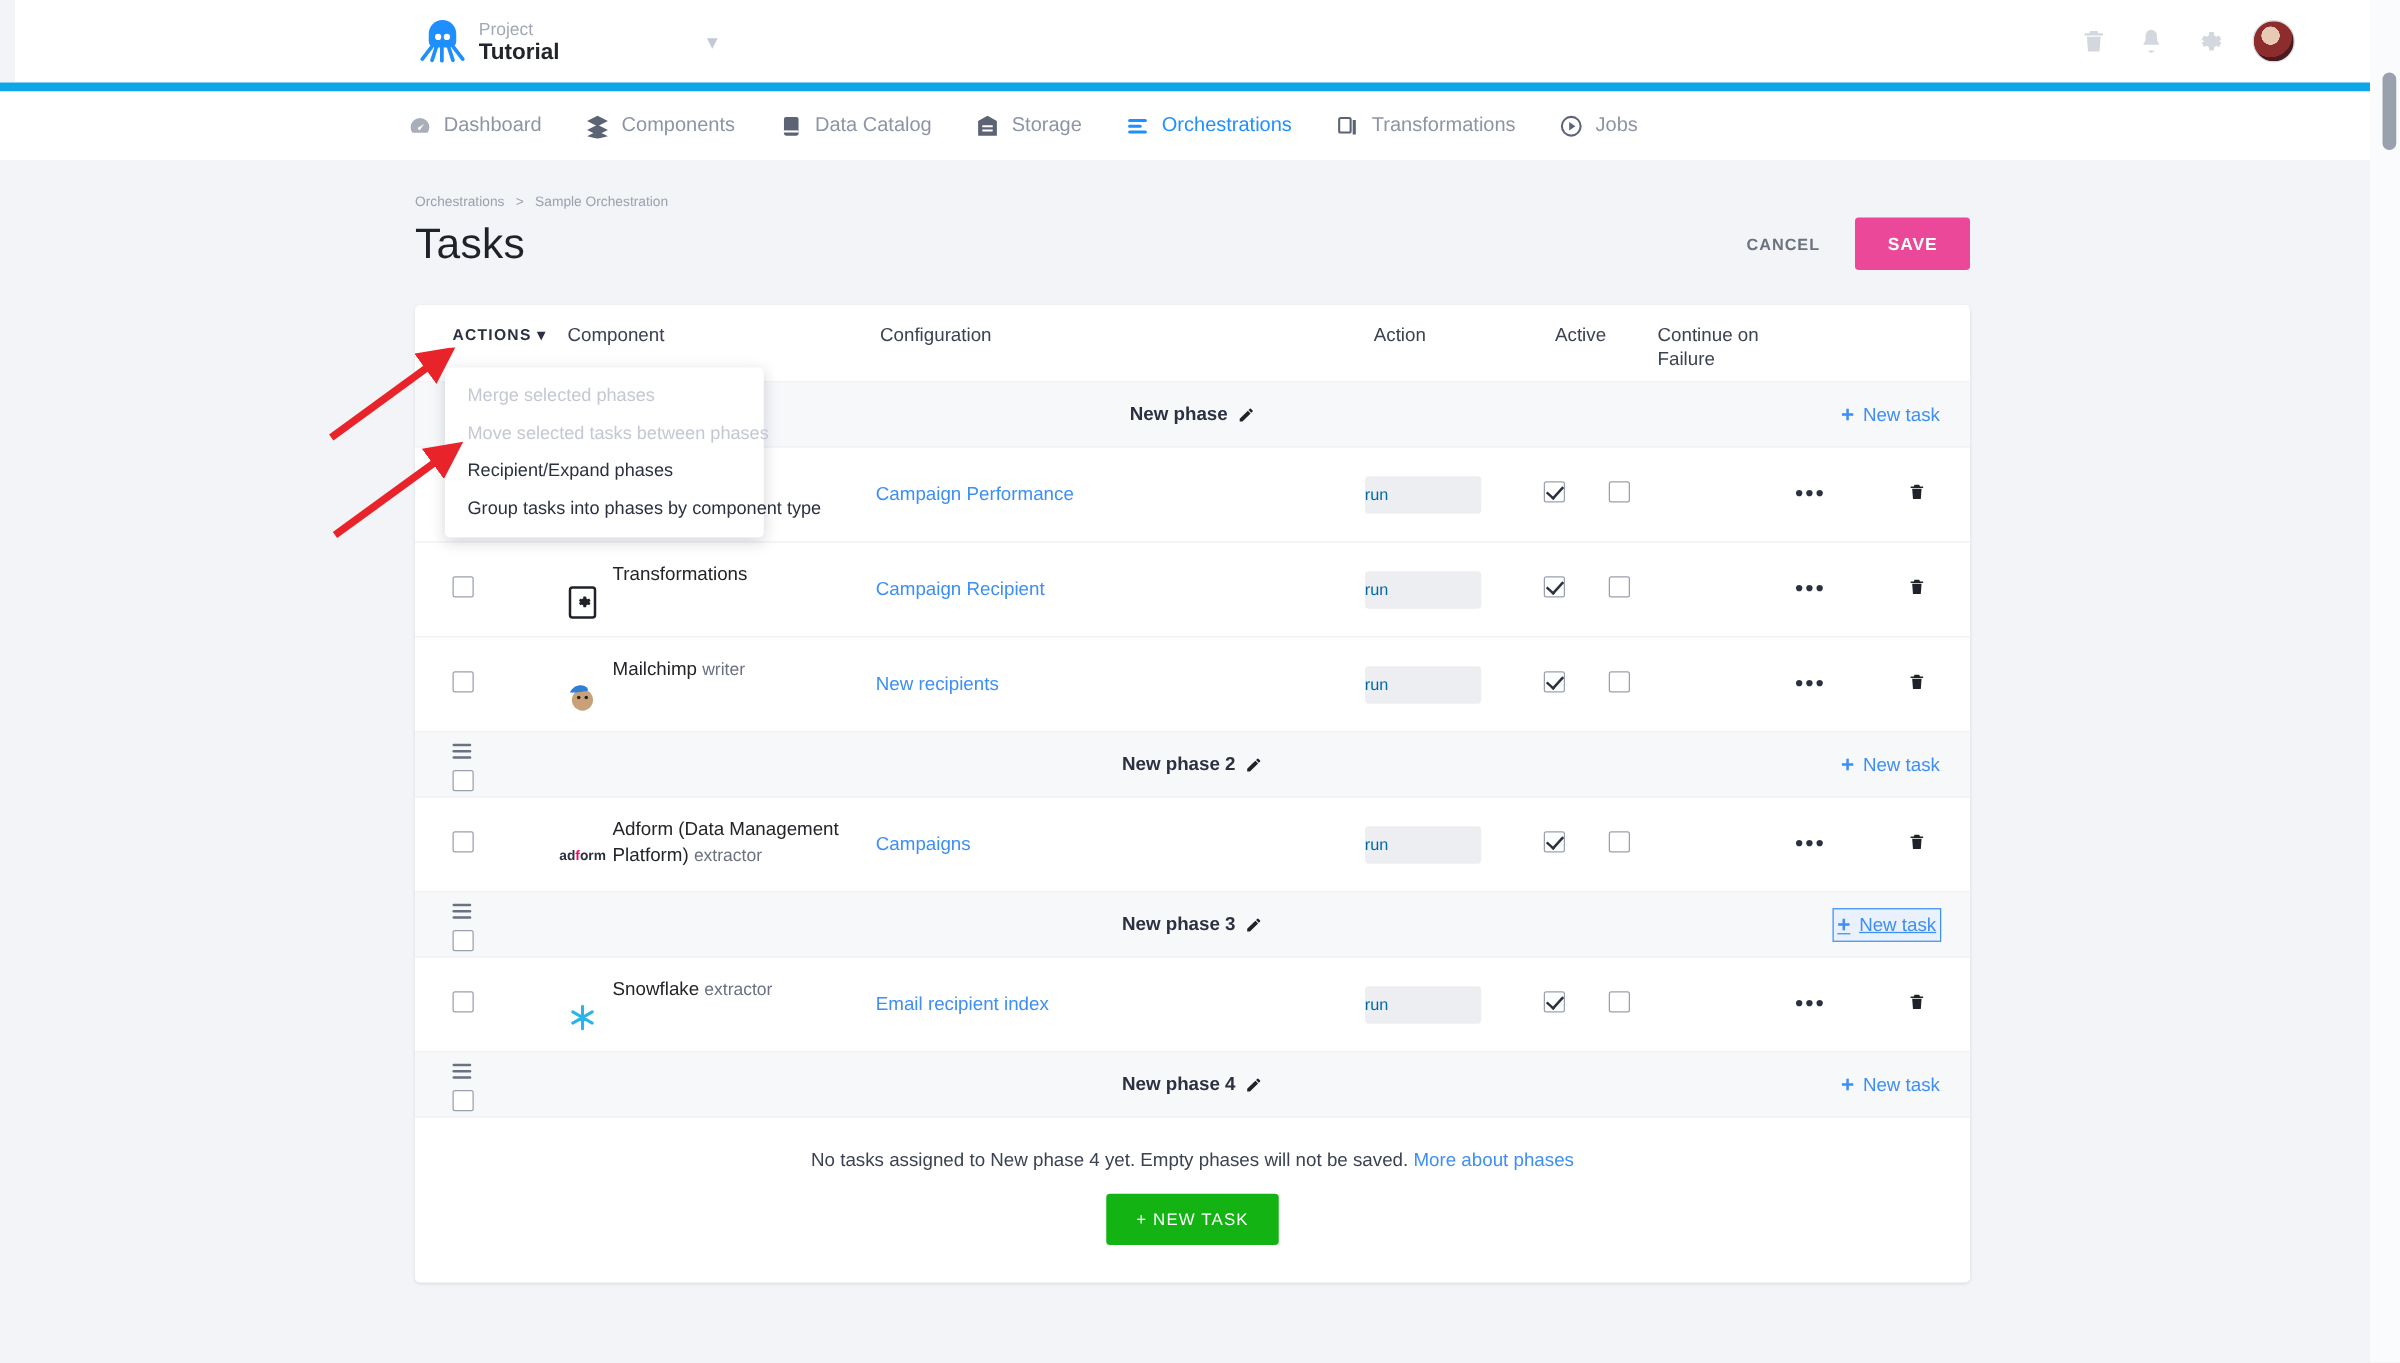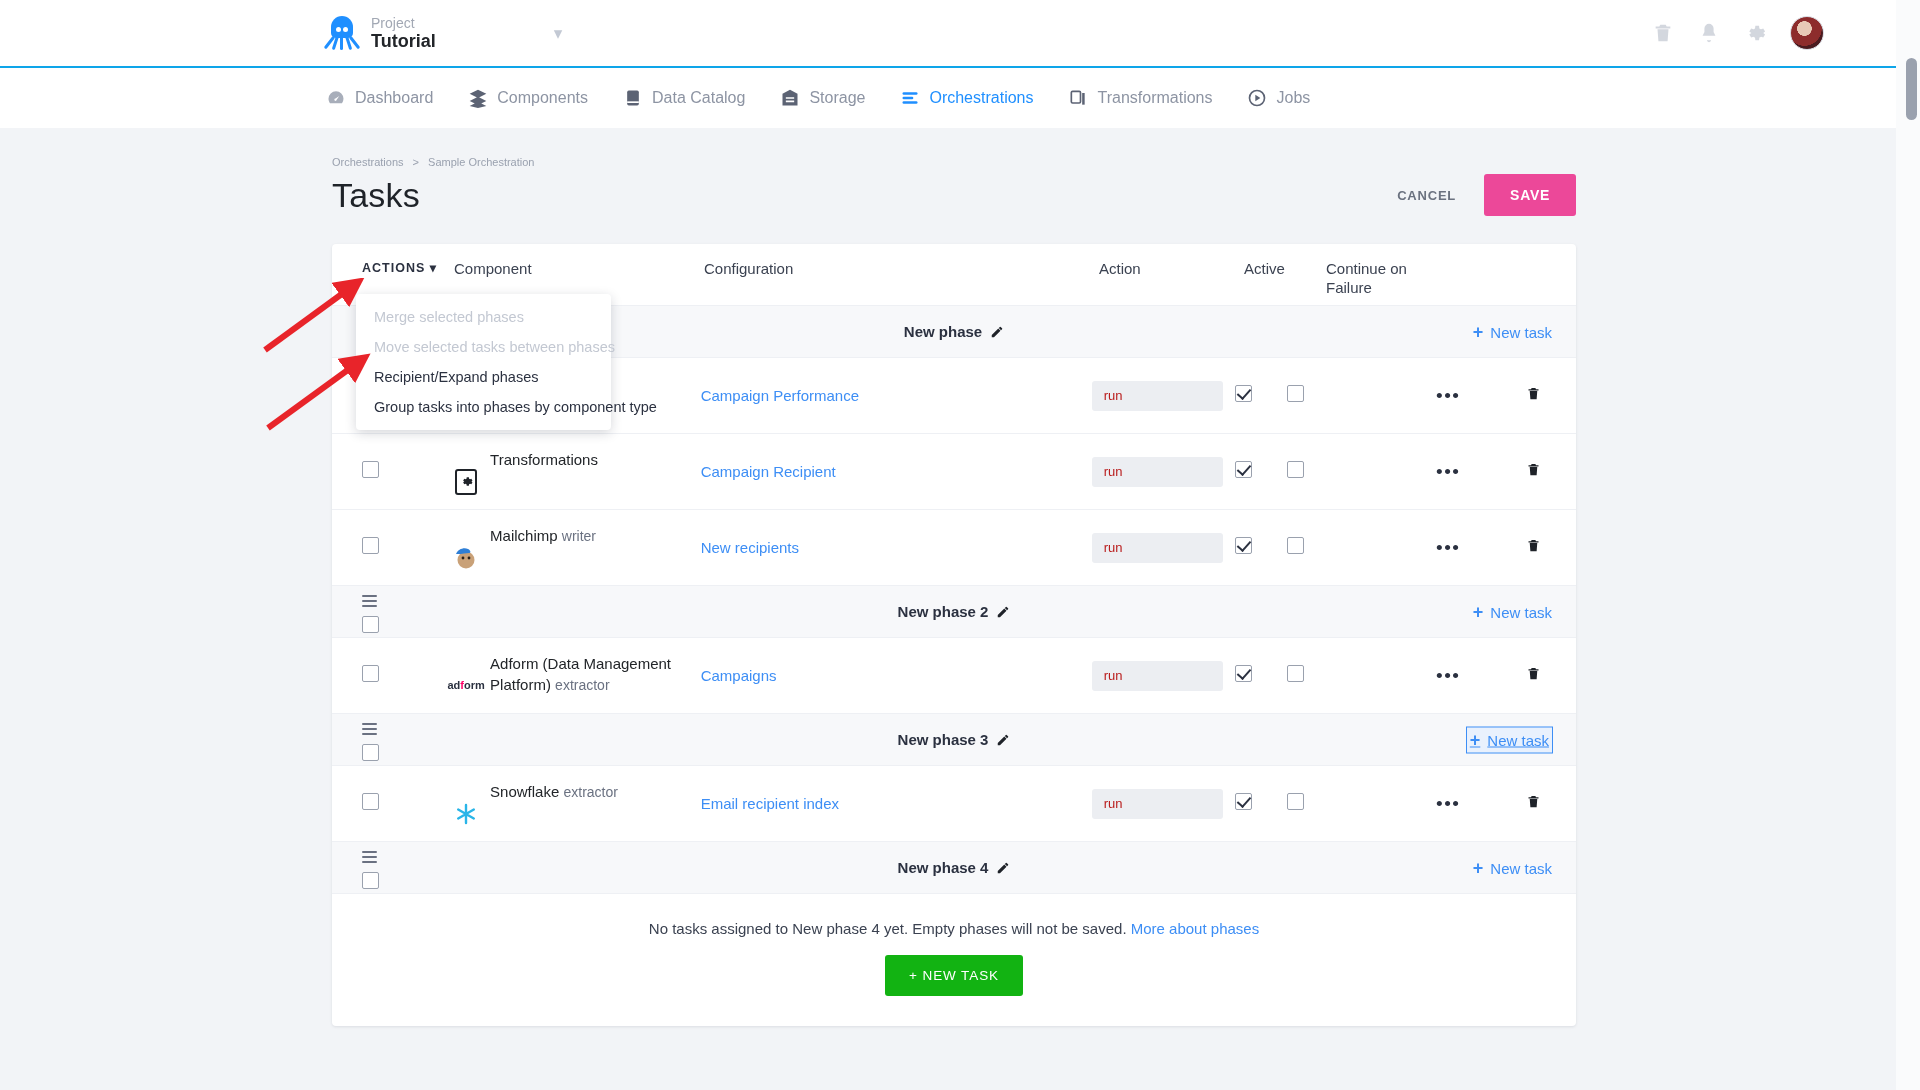--- a/index.html
+++ b/index.html
@@ -7,21 +7,21 @@
     width: 1920px; height: 1090px;
     background: #f2f4f7;
     font-family: "Liberation Sans", sans-serif;
     color: #222529;
     overflow: hidden;
   }
   .page { position: relative; width: 1920px; height: 1090px; background: #f2f4f7; }
 
   
   .topbar {
-    position: absolute; top: 0; left: 0; width: 1896px; height: 66px;
+    position: absolute; top: 0; left: 12px; width: 1896px; height: 66px;
     background: #ffffff; display: flex; 
   }
   .brand { display: flex; align-items: center; margin-left: 325px; }
   .octo { width: 34px; height: 38px; position: relative; }
   .octo .head {
     position: absolute; left: 6px; top: 2px; width: 22px; height: 22px;
     background: #1f8fff; border-radius: 11px 11px 5px 5px;
   }
   .octo .eye { position:absolute; top:13px; width:5px; height:5px; background:#fff; border-radius:50%; }
   .octo .eye.l { left: 11px; } .octo .eye.r { left: 18px; }
@@ -36,21 +36,21 @@
   .ticon { width: 22px; height: 24px; opacity: .72; }
   .avatar {
     width: 34px; height: 34px; border-radius: 50%;
     background: radial-gradient(circle at 42% 36%, #e8c9b6 0 26%, #8d2c2c 27% 62%, #4a1b1f 63% 100%);
     border: 1px solid #d9dce3;
   }
 
   
   .navbar {
     position: absolute; top: 66px; left: 0; width: 1896px; height: 62px;
-    background: #fff; border-top: 2px solid #0ea5e9;
+    background: #fff; border-top: 7px solid #0ea5e9;
     display: flex; align-items: center; padding-left: 325px;
   }
   .navitem { display: flex; align-items: center; gap: 9px; margin-right: 34px; font-size: 16px; color: #8d94a3; cursor: pointer; }
   .navitem.active { color: #1f8fff; }
   .navitem .nicon { width: 21px; height: 21px; display:flex; align-items:center; justify-content:center; }
 
   
   .content { position: absolute; top: 128px; left: 0; width: 1896px; }
   .crumbs { margin: 28px 0 0 332px; font-size: 11px; color: #9aa1af; }
   .crumbs a { color: #9aa1af; text-decoration: none; }
@@ -94,21 +94,21 @@
   .cell-cof  { width: 120px; }
   .cell-more { width: 86px; text-align: center; }
   .cell-del  { width: 86px; text-align: center; }
 
   .cb { width: 17px; height: 17px; border: 1px solid #9aa1ae; border-radius: 2px; background: #fff; display: inline-block; position: relative; cursor: pointer; }
   .cb.checked::after {
     content: ""; position: absolute; left: 4px; top: 0px; width: 6px; height: 11px;
     border: solid #2b3140; border-width: 0 2px 2px 0; transform: rotate(42deg);
   }
   .link { color: #3d8ef5; font-size: 15px; text-decoration: none; cursor: pointer; }
-  .runbox { background: #eceef2; border-radius: 3px; width: 131px; height: 30px; font-size: 13px; color: #b91c1c; display: flex; align-items: center; padding-left: 12px; }
+  .runbox { background: #eceef2; border-radius: 3px; width: 93px; height: 30px; font-size: 13px; color: #0369a1; display: flex; align-items: center; padding-left: 0; }
   .dots { color: #2b3140; font-size: 19px; letter-spacing: 1.5px; cursor: pointer; }
   .trash-sm { display: inline-block; cursor: pointer; }
   .comp-sub { color: #6a7181; font-size: 14px; }
 
   .phase-handle { position: absolute; left: 30px; top: 9px; }
   .phase-handle .bar { width: 15px; height: 2px; background: #6a7181; margin-bottom: 3px; border-radius: 1px; }
   .phase-cb { position: absolute; left: 30px; top: 30px; }
   .phase-name { width: 100%; text-align: center; font-size: 15px; font-weight: bold; color: #2b3140; display: flex; align-items: center; justify-content: center; gap: 8px; }
   .newtask { position: absolute; right: 24px; top: 50%; transform: translateY(-50%); color: #3d8ef5; font-size: 15px; display: flex; align-items: center; gap: 7px; cursor: pointer; }
   .newtask .plus { font-size: 18px; font-weight: bold; }

